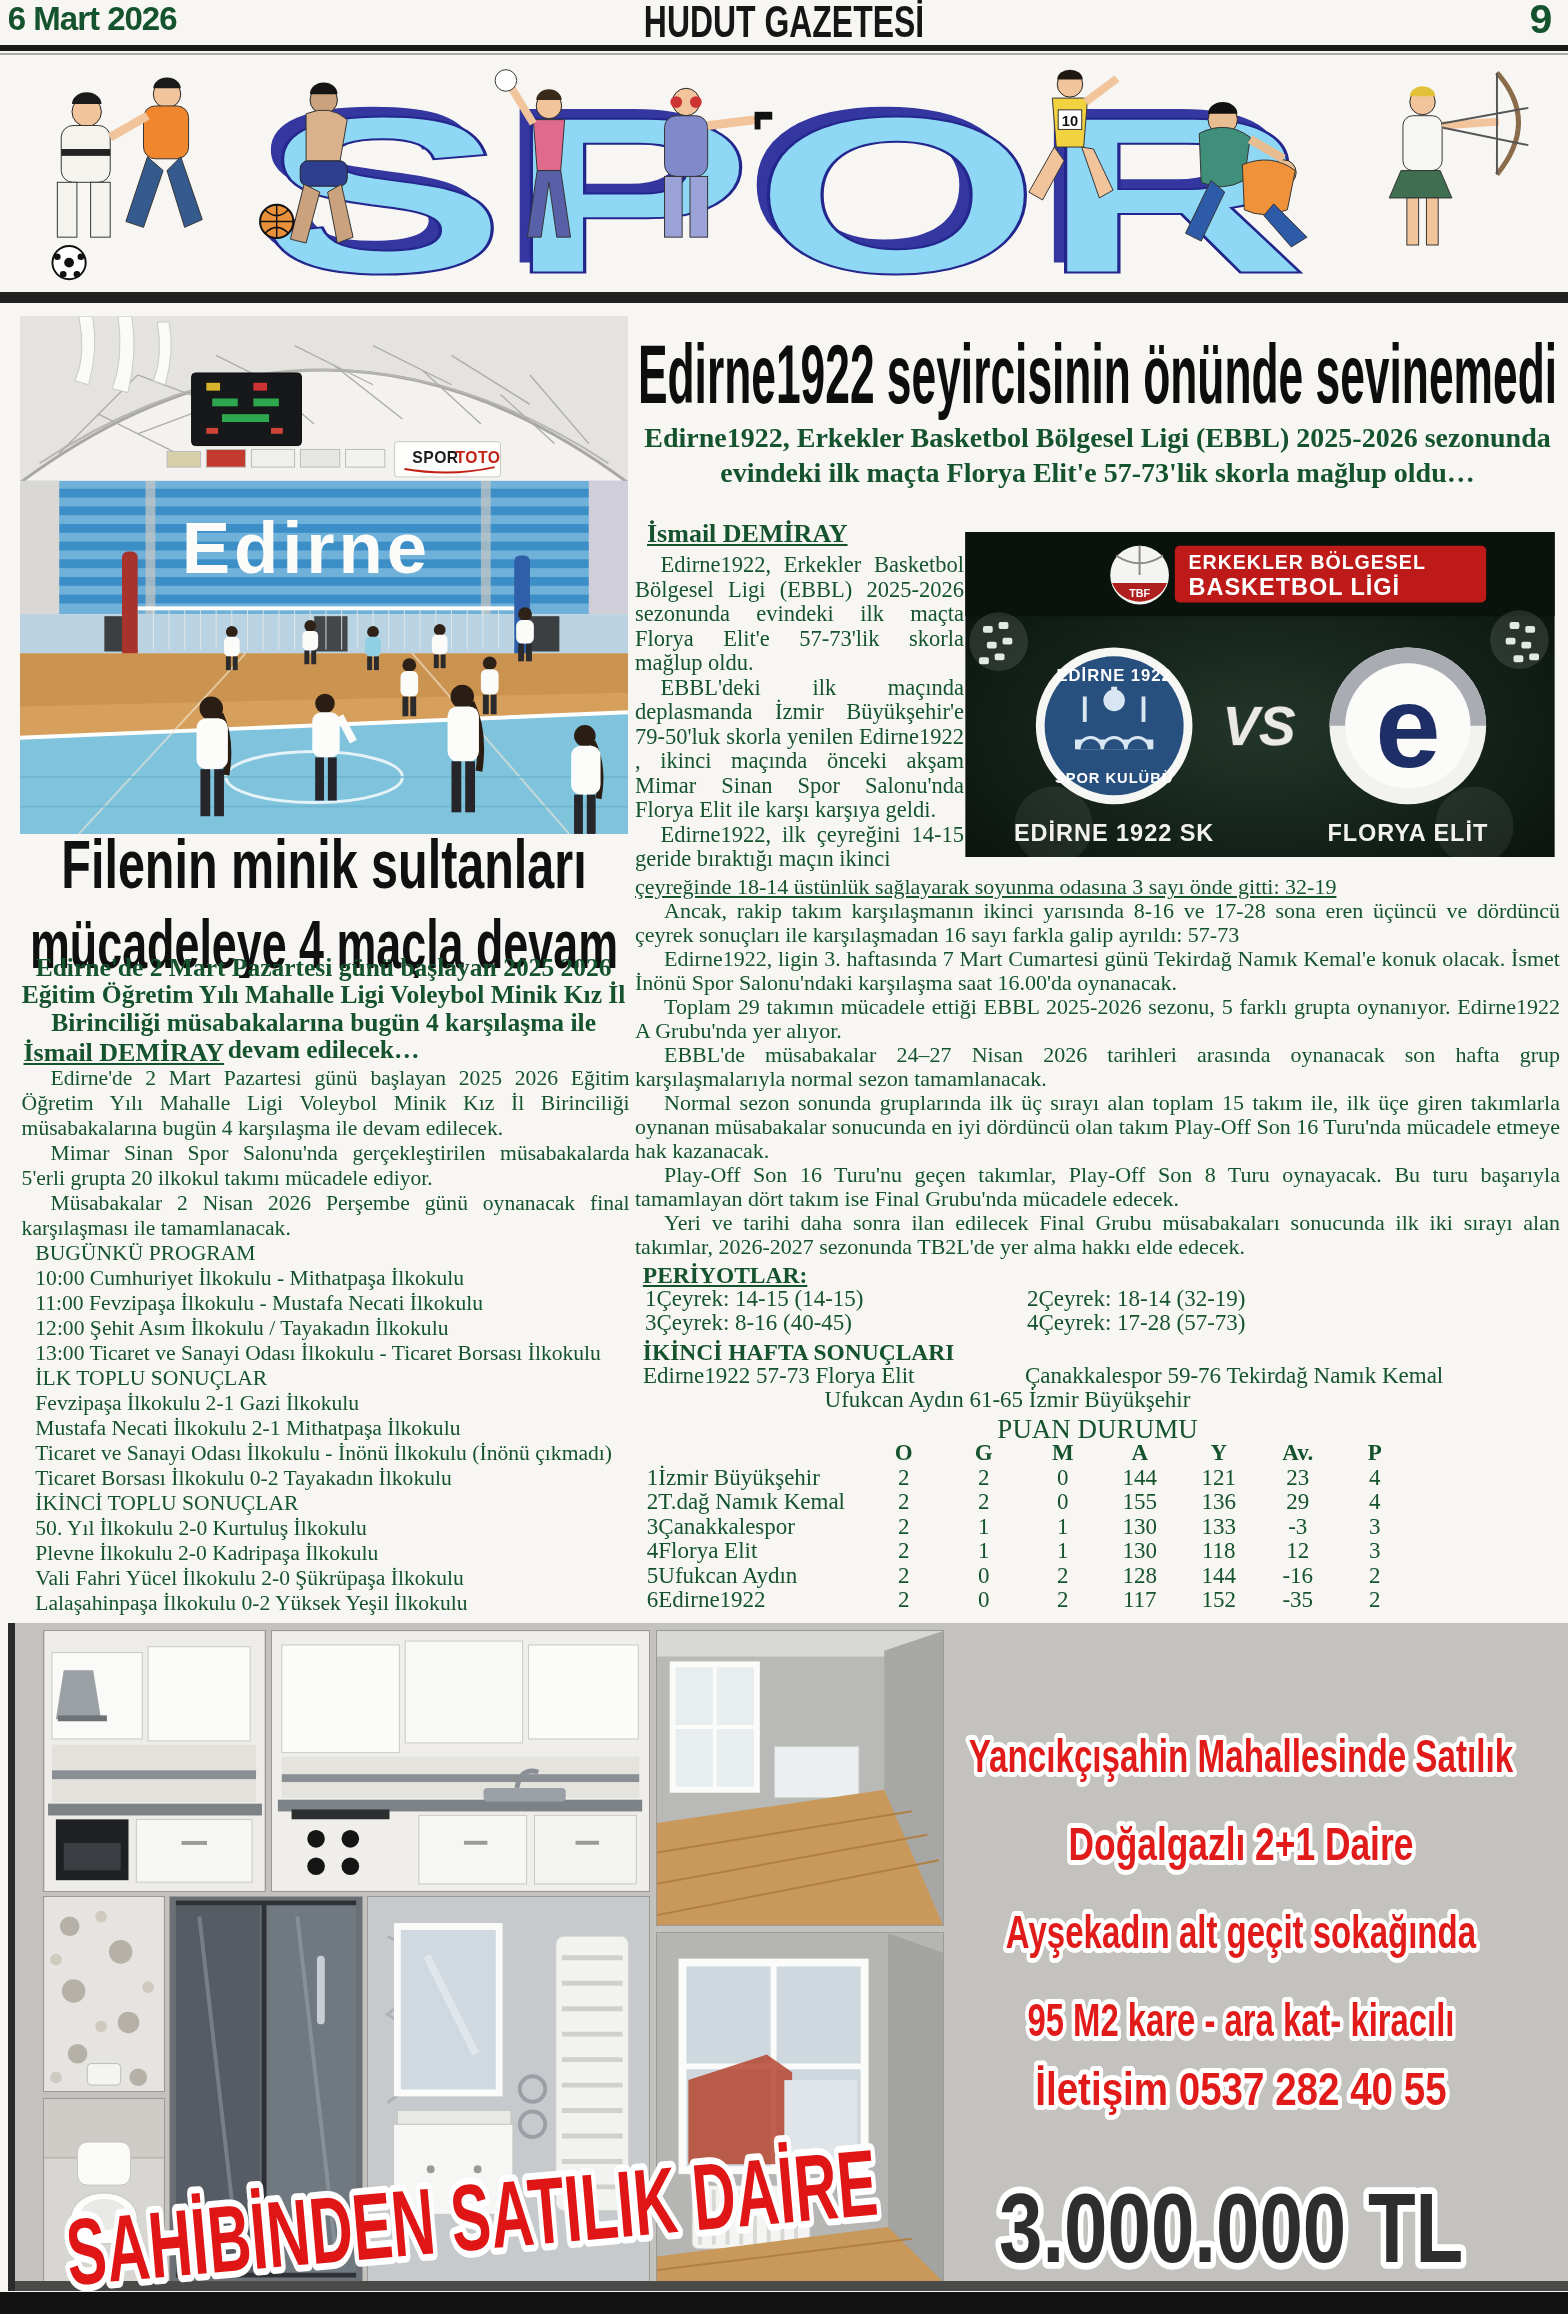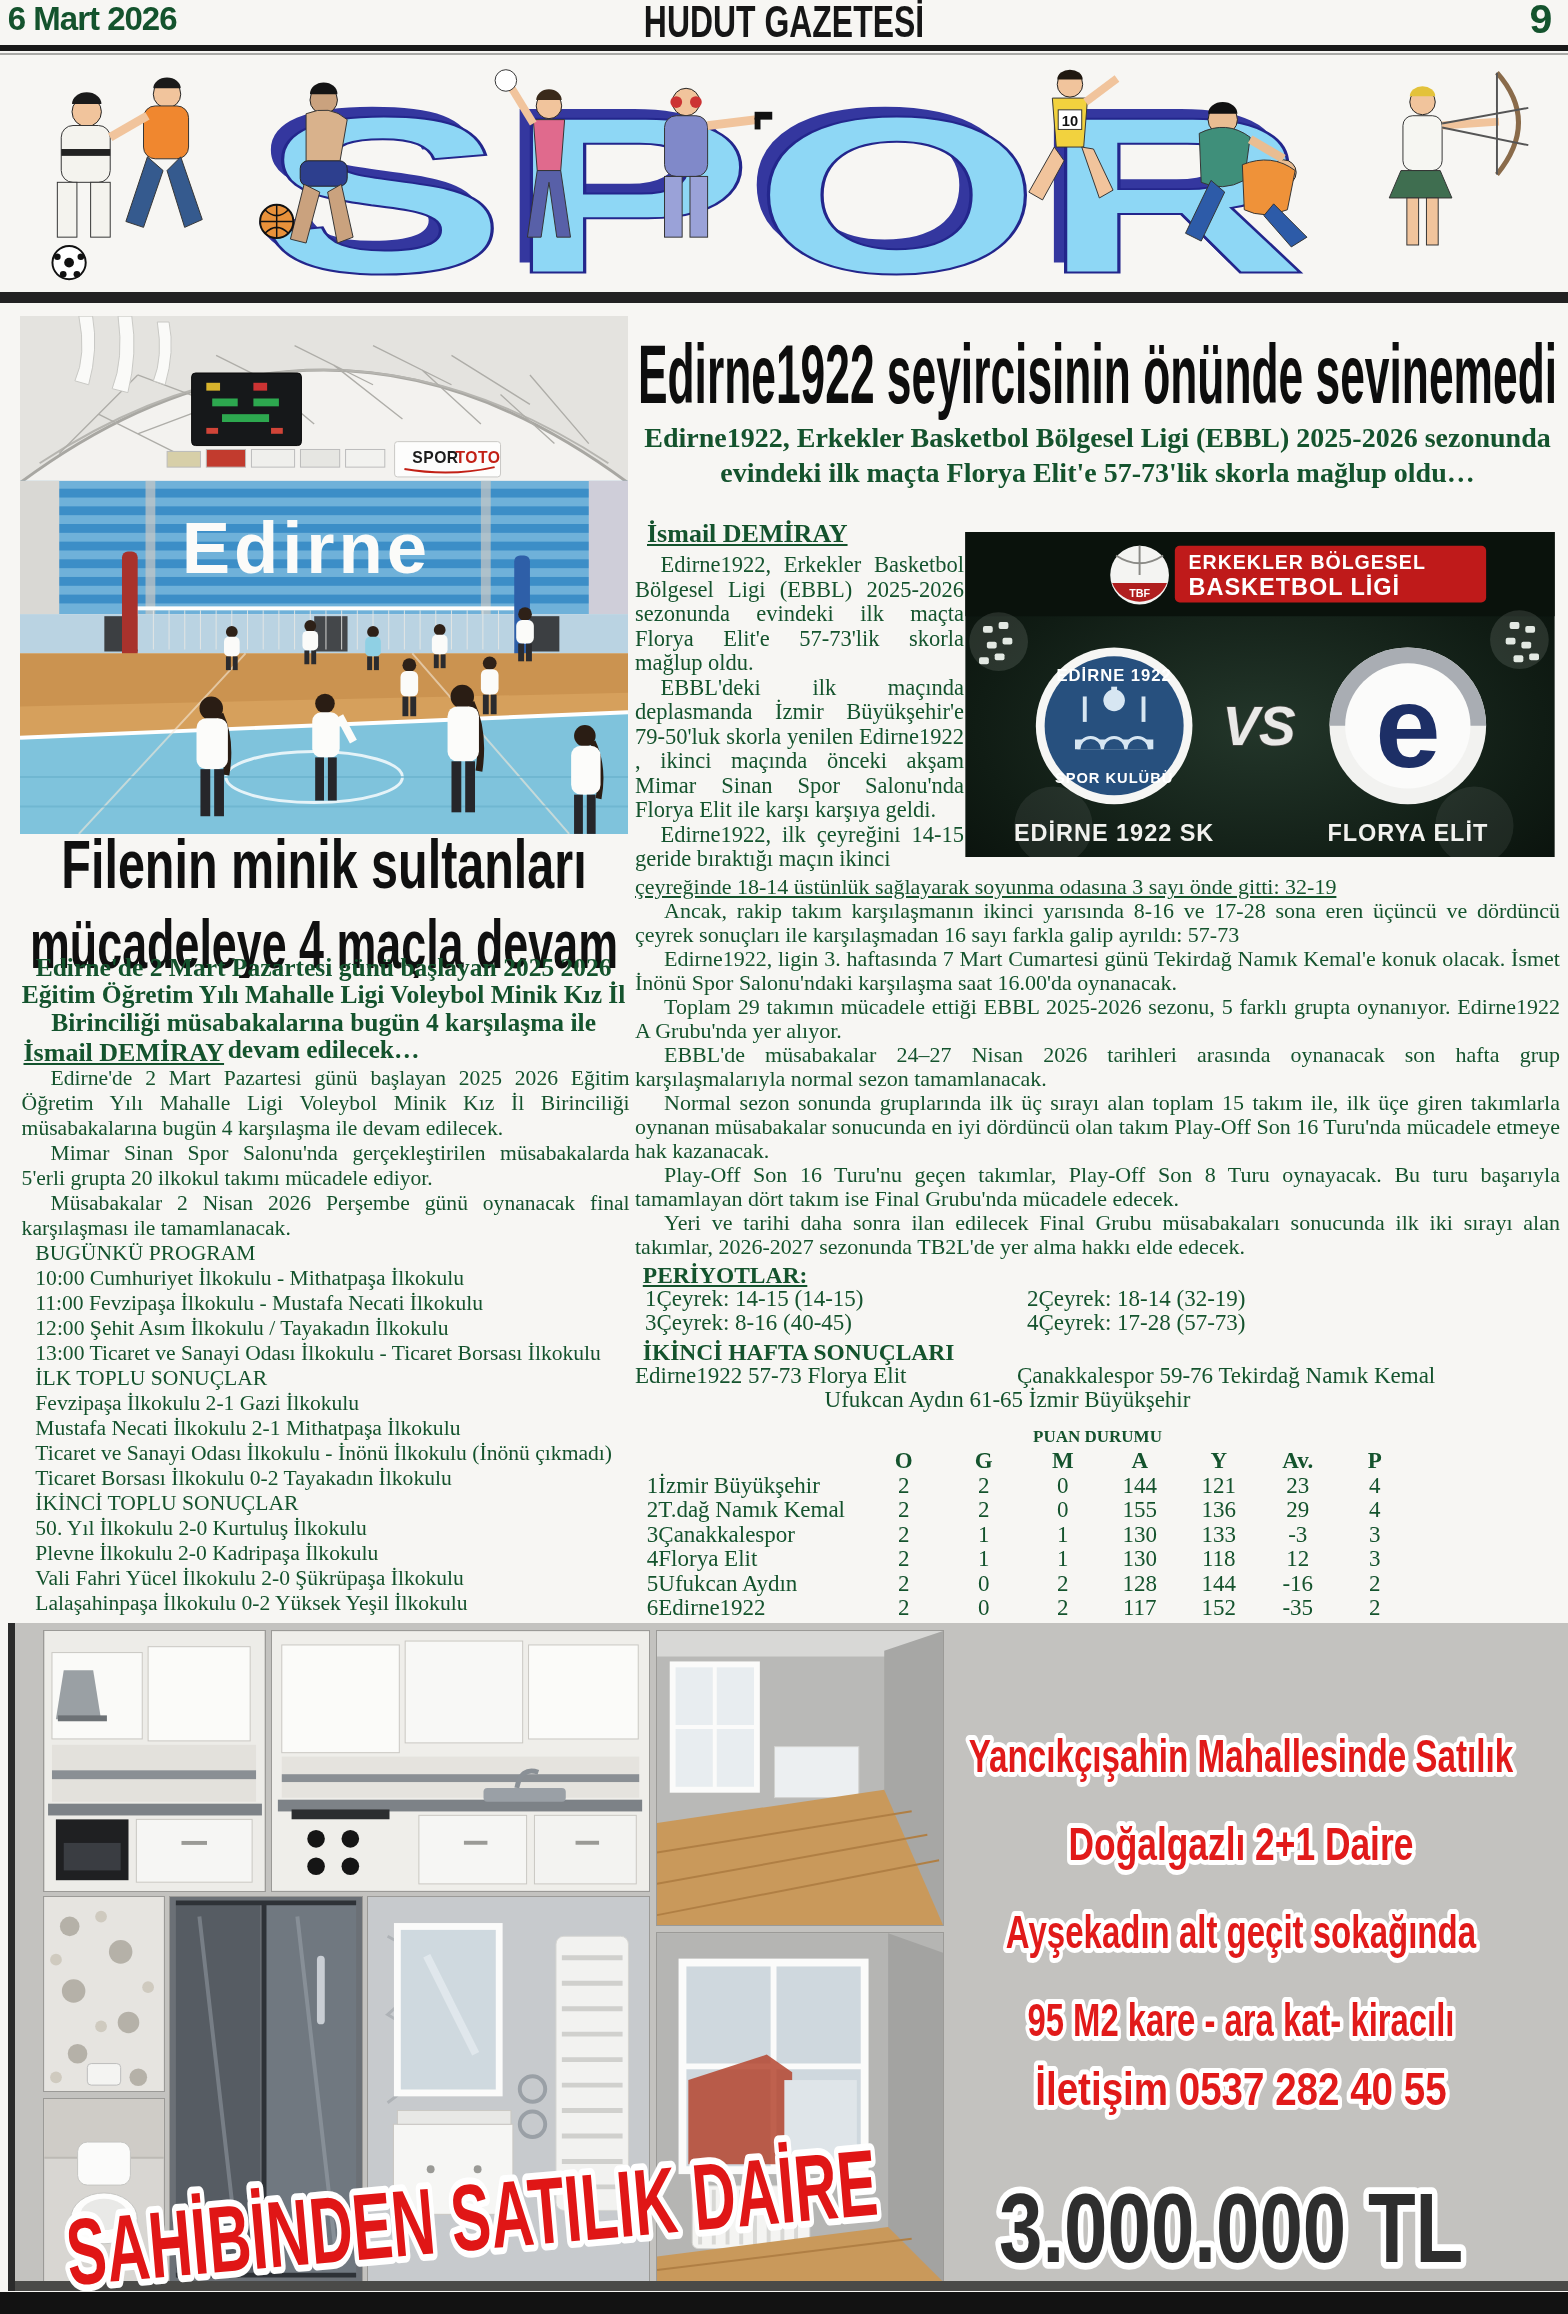--- a/index.html
+++ b/index.html
@@ -23,23 +23,23 @@
   .subhead{left:635px;top:420px;width:925px;text-align:center;font-weight:bold;font-size:28px;line-height:35px;}
   .byline-right{left:647px;top:519px;}
   .ncol{left:635px;top:553px;width:329px;height:323px;overflow:hidden;font-size:22.5px;line-height:24.5px;}
   .ncol p{margin:0;text-align:justify;text-indent:25.5px;}
   .rbody{left:635px;top:875px;width:925px;font-size:22px;line-height:24px;}
   .rbody p{margin:0;text-align:justify;text-indent:29px;}
   .rbody p.noind{text-indent:0;text-decoration:underline;}
   .sec-title{font-weight:bold;font-size:23.5px;margin:3.9px 0 0 7.8px;}
   .sec-title.u{text-decoration:underline;}
   .periods{display:grid;grid-template-columns:382px 382px;margin-left:10px;font-size:23px;line-height:24.5px;}
-  .wk-row{display:grid;grid-template-columns:382px auto;margin-left:0;font-size:23px;line-height:24.5px;}
+  .wk-row{display:grid;grid-template-columns:382px auto;margin-left:8px;font-size:23px;line-height:24.5px;}
   .wk-center{width:745px;text-align:center;font-size:23px;line-height:24.5px;}
-  .puan-title{width:925px;text-align:center;font-weight:bold;font-size:17px;margin-top:12px;}
+  .puan-title{width:925px;text-align:center;font-weight:normal;font-size:27px;margin-top:4px;}
   table.st{border-collapse:collapse;margin-left:11.8px;font-size:23px;}
   table.st td,table.st th{padding:0;height:24.5px;font-weight:normal;text-align:center;}
   table.st th{font-weight:bold;}
   table.st .team{text-align:left;width:218px;}
   table.st .c1{width:78px}.st .c2{width:82px}.st .c3{width:76px}.st .c4{width:78px}
   .st .c5{width:80px}.st .c6{width:78px}.st .c7{width:76px}
   
   .ad{left:7.8px;top:1623px;width:1553px;height:668px;background:#c3c2bf;border-left:7.8px solid #2b2b2b;}
   .tile{position:absolute;overflow:hidden;box-shadow:0 0 0 1px #9b9a97;}
   .adtext{left:7.8px;top:1623px;width:1553px;height:668px;pointer-events:none;}

